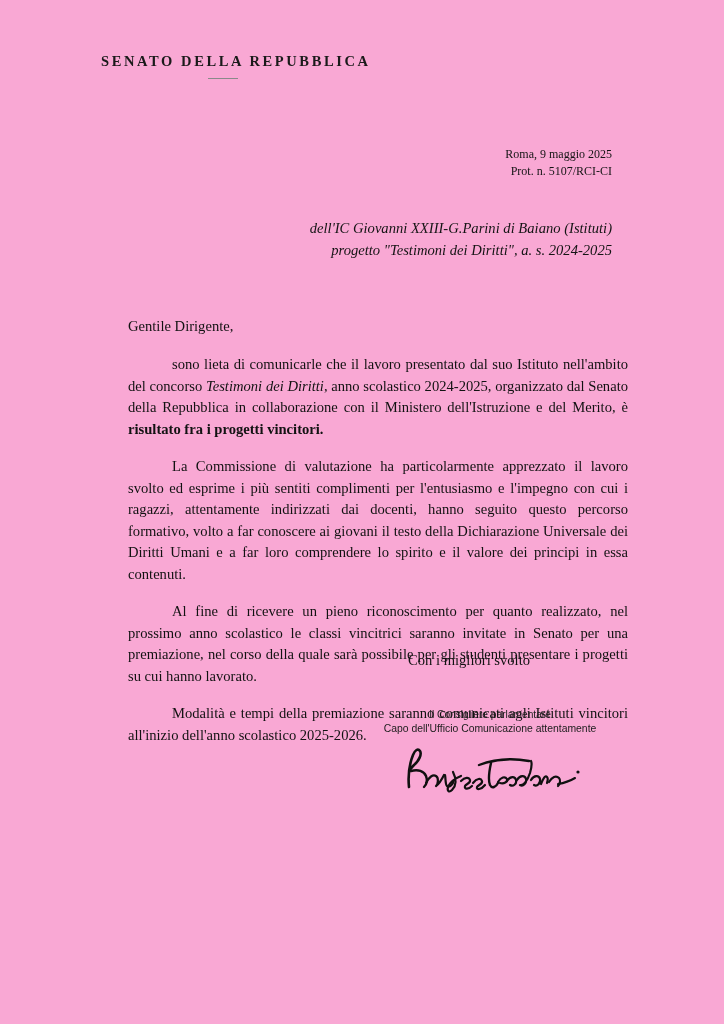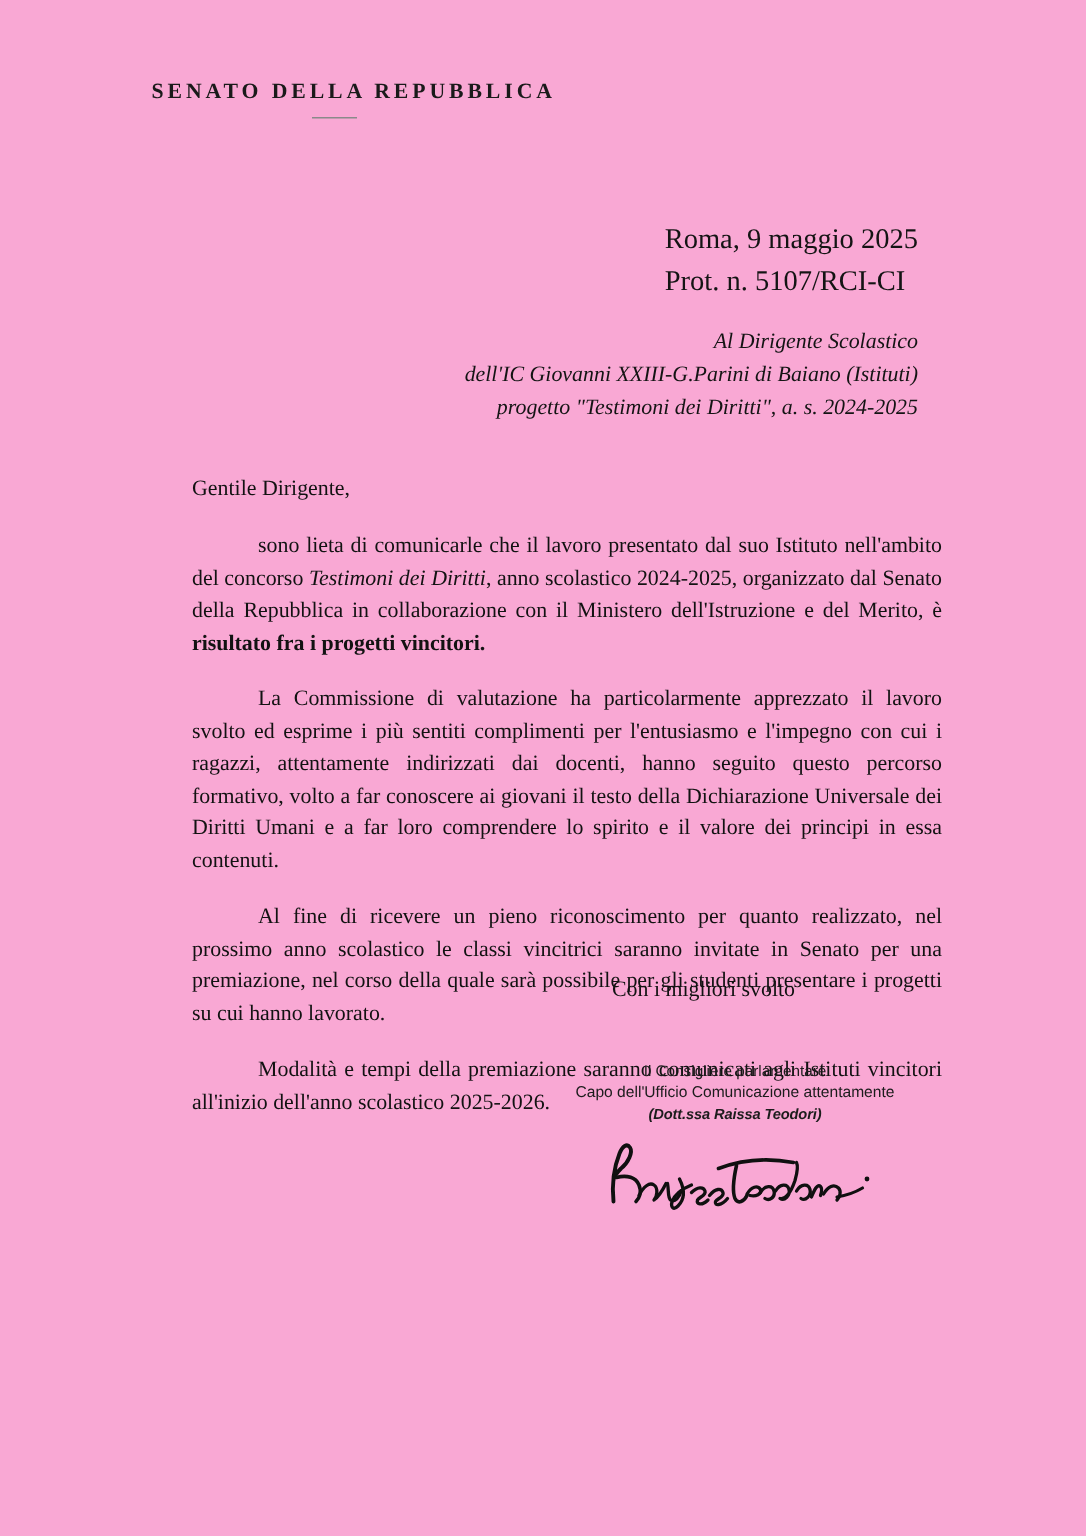--- a/index.html
+++ b/index.html
@@ -57,22 +57,22 @@
     line-height: 1.65;
     color: #2b2b2b;
   }
   .letterhead-sub div { white-space: nowrap; }
 
   
   .dateblock {
     position: absolute;
     right: 112px;
     top: 146px;
-    text-align: left;
-    font-size: 19px;
+    text-align: right;
+    font-size: 12px;
     line-height: 1.45;
     color: #141414;
   }
 
   
   .addressee {
     position: absolute;
     right: 112px;
     top: 218px;
     text-align: right;
@@ -162,21 +162,20 @@
     <div class="letterhead-title">SENATO DELLA REPUBBLICA</div>
     <div class="letterhead-rule"></div>
   </div>
 
   <div class="dateblock">
     <div>Roma, 9 maggio 2025</div>
     <div>Prot. n. 5107/RCI-CI</div>
   </div>
 
   <div class="addressee">
-    <div>Al Dirigente Scolastico</div>
     <div>dell'IC Giovanni XXIII-G.Parini di Baiano (Istituti)</div>
     <div>progetto "Testimoni dei Diritti", a. s. 2024-2025</div>
   </div>
 
   <div class="body">
 
     <div class="salutation">Gentile Dirigente,</div>
 
     <p class="para"><span>sono lieta di comunicarle che il lavoro presentato dal suo Istituto nell'ambito del concorso </span><i>Testimoni dei Diritti</i><span>, anno scolastico 2024-2025, organizzato dal Senato della Repubblica in collaborazione con il Ministero dell'Istruzione e del Merito, è </span><b>risultato fra i progetti vincitori.</b></p>
 
@@ -185,21 +184,20 @@
     <p class="para">Al fine di ricevere un pieno riconoscimento per quanto realizzato, nel prossimo anno scolastico le classi vincitrici saranno invitate in Senato per una premiazione, nel corso della quale sarà possibile per gli studenti presentare i progetti su cui hanno lavorato.</p>
 
     <p class="para">Modalità e tempi della premiazione saranno comunicati agli Istituti vincitori all'inizio dell'anno scolastico 2025-2026.</p>
   </div>
 
   <div class="closing">Con i migliori svolto</div>
 
   <div class="signature-block">
     <div class="sig-line">Il Consigliere parlamentare</div>
     <div class="sig-line wide">Capo dell'Ufficio Comunicazione attentamente</div>
-    <div class="sig-line name">(Dott.ssa Raissa Teodori)</div>
 
     <svg class="signature-mark" viewBox="0 0 200 56" xmlns="http://www.w3.org/2000/svg">
       <g fill="none" stroke="#101010" stroke-linecap="round" stroke-linejoin="round">
 
         <path d="M14 48 C13 38 14 26 18 16 C20 11 23 9 25 12 C27 15 24 22 19 26 C16 29 14 31 14 34" stroke-width="2.6"></path>
         <path d="M16 32 C23 30 29 32 31 37 C33 42 31 46 29 48" stroke-width="2.4"></path>
 
         <path d="M31 44 C34 38 38 35 41 37 C44 39 43 45 41 47 C44 45 47 40 49 36" stroke-width="2.2"></path>
         <path d="M50 36 C51 41 50 45 52 47 C55 49 58 45 59 41" stroke-width="2.2"></path>
         <path d="M58 33 C62 41 61 47 57 51 C54 54 52 52 53 48 C55 43 61 39 66 37" stroke-width="2.2"></path>

